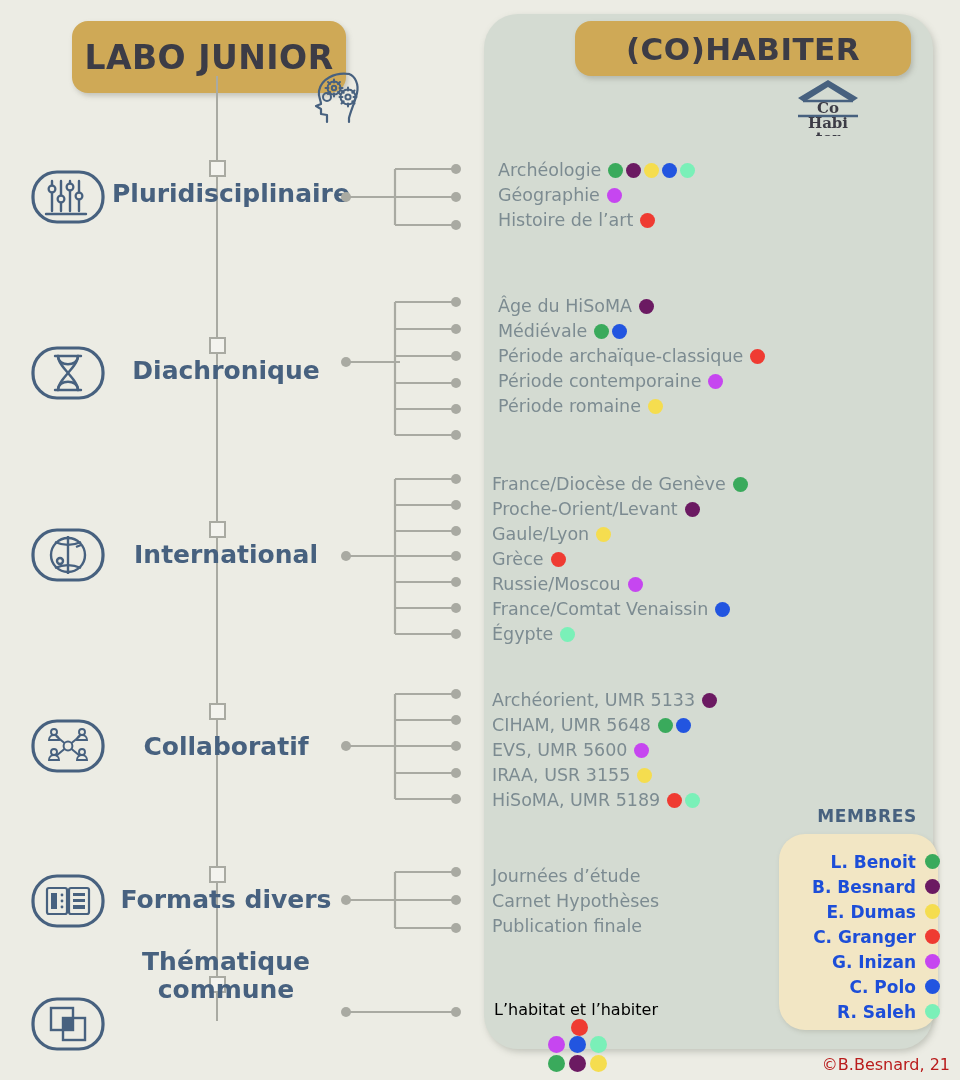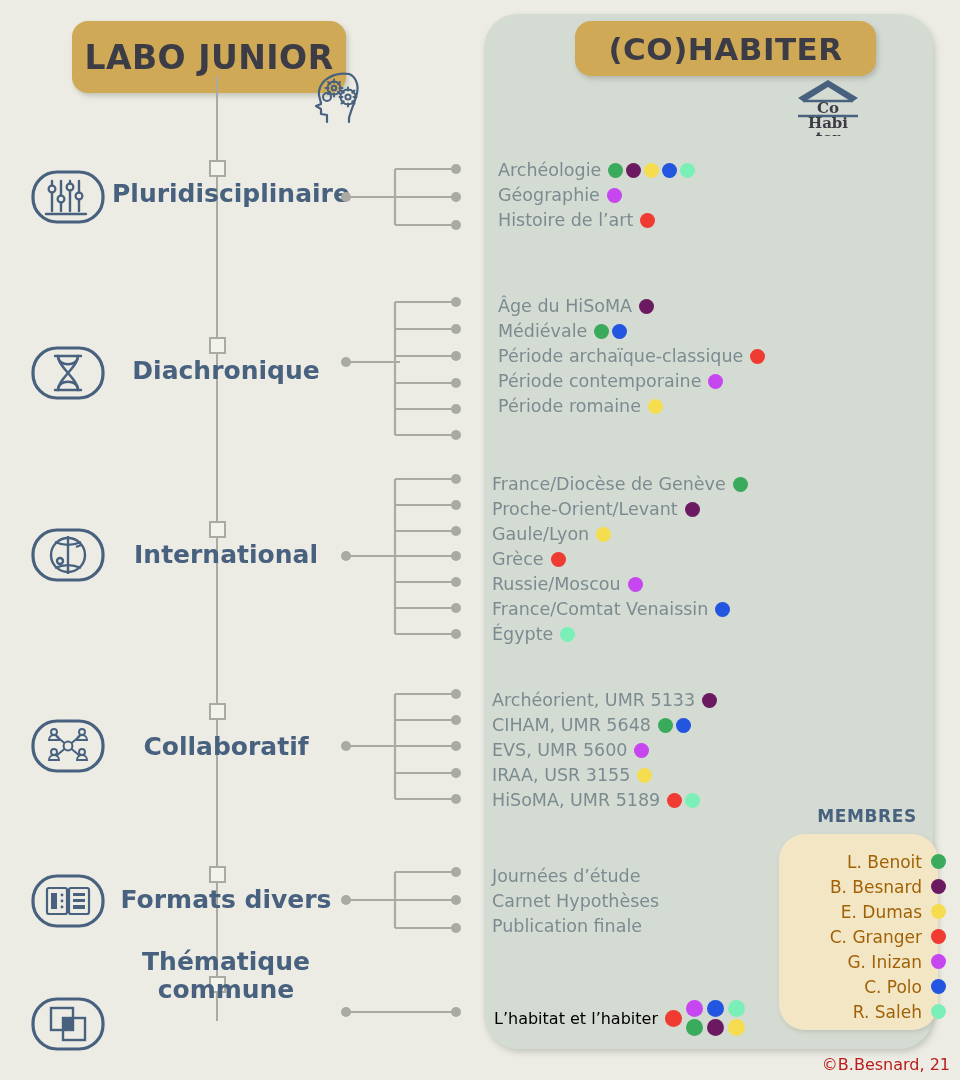--- a/index.html
+++ b/index.html
@@ -18,21 +18,21 @@
   }
 
   
   .pill{
     position:absolute;background:#cfa956;border-radius:16px;
     display:flex;align-items:center;justify-content:center;
     color:#3c3c46;font-weight:bold;letter-spacing:.5px;
     box-shadow:2px 3px 5px rgba(120,120,110,.35);
   }
   #pill-left{left:72px;top:21px;width:274px;height:72px;font-size:33px;}
-  #pill-right{left:575px;top:21px;width:301px;height:55px;font-size:31px;text-align:right;}
+  #pill-right{left:575px;top:21px;width:336px;height:55px;font-size:31px;text-align:right;}
 
   
   .stem{position:absolute;left:216px;top:76px;width:2px;height:945px;background:#a9aaa2;}
   .node-sq{
     position:absolute;left:209px;width:13px;height:13px;
     background:#f3f3ee;border:2px solid #a9aaa2;
   }
 
   
   .cat-icon{position:absolute;left:30px;width:76px;height:56px;}
@@ -46,38 +46,38 @@
   .conn svg{display:block;overflow:visible;}
 
   
   .items{position:absolute;color:#7c8b91;font-size:17.5px;line-height:25px;}
   .item-row{display:flex;align-items:center;white-space:nowrap;height:25px;}
   .item-row .txt{}
   .dotgrp{display:inline-flex;align-items:center;margin-left:7px;gap:3px;}
   .dot{width:15px;height:15px;border-radius:50%;display:inline-block;flex:0 0 auto;}
 
   
-  .theme-row{position:absolute;display:flex;align-items:center;}
+  .theme-row{position:absolute;display:flex;align-items:center;flex-direction:column;}
   .theme-cluster{display:flex;flex-direction:column;gap:2px;margin-left:4px;}
   .theme-cluster .line{display:flex;gap:4px;}
   .theme-cluster .line .dot{width:17px;height:17px;}
 
   
   .membres-title{
     position:absolute;left:797px;top:806px;width:140px;text-align:center;
     color:#47617f;font-size:17px;font-weight:bold;letter-spacing:.6px;
   }
   .membres-box{
     position:absolute;left:779px;top:834px;width:159px;height:196px;
     background:#f2e6c4;border-radius:26px;
     box-shadow:1px 2px 4px rgba(130,130,110,.25);
   }
   .membre{
     position:absolute;display:flex;align-items:center;justify-content:flex-end;
-    width:139px;right:14px;color:#a16207;font-size:17px;height:25px;
+    width:139px;right:20px;color:#1d4ed8;font-size:17px;height:25px;font-weight:bold;
   }
   .membre .mdot{width:15px;height:15px;border-radius:50%;margin-left:9px;}
 
   
   #brain-icon{position:absolute;left:305px;top:66px;width:62px;height:62px;}
   #cohabiter-logo{position:absolute;left:790px;top:78px;width:76px;height:58px;}
 
   .credit{
     position:absolute;right:10px;bottom:6px;color:#b91c1c;font-size:16px;
   }

